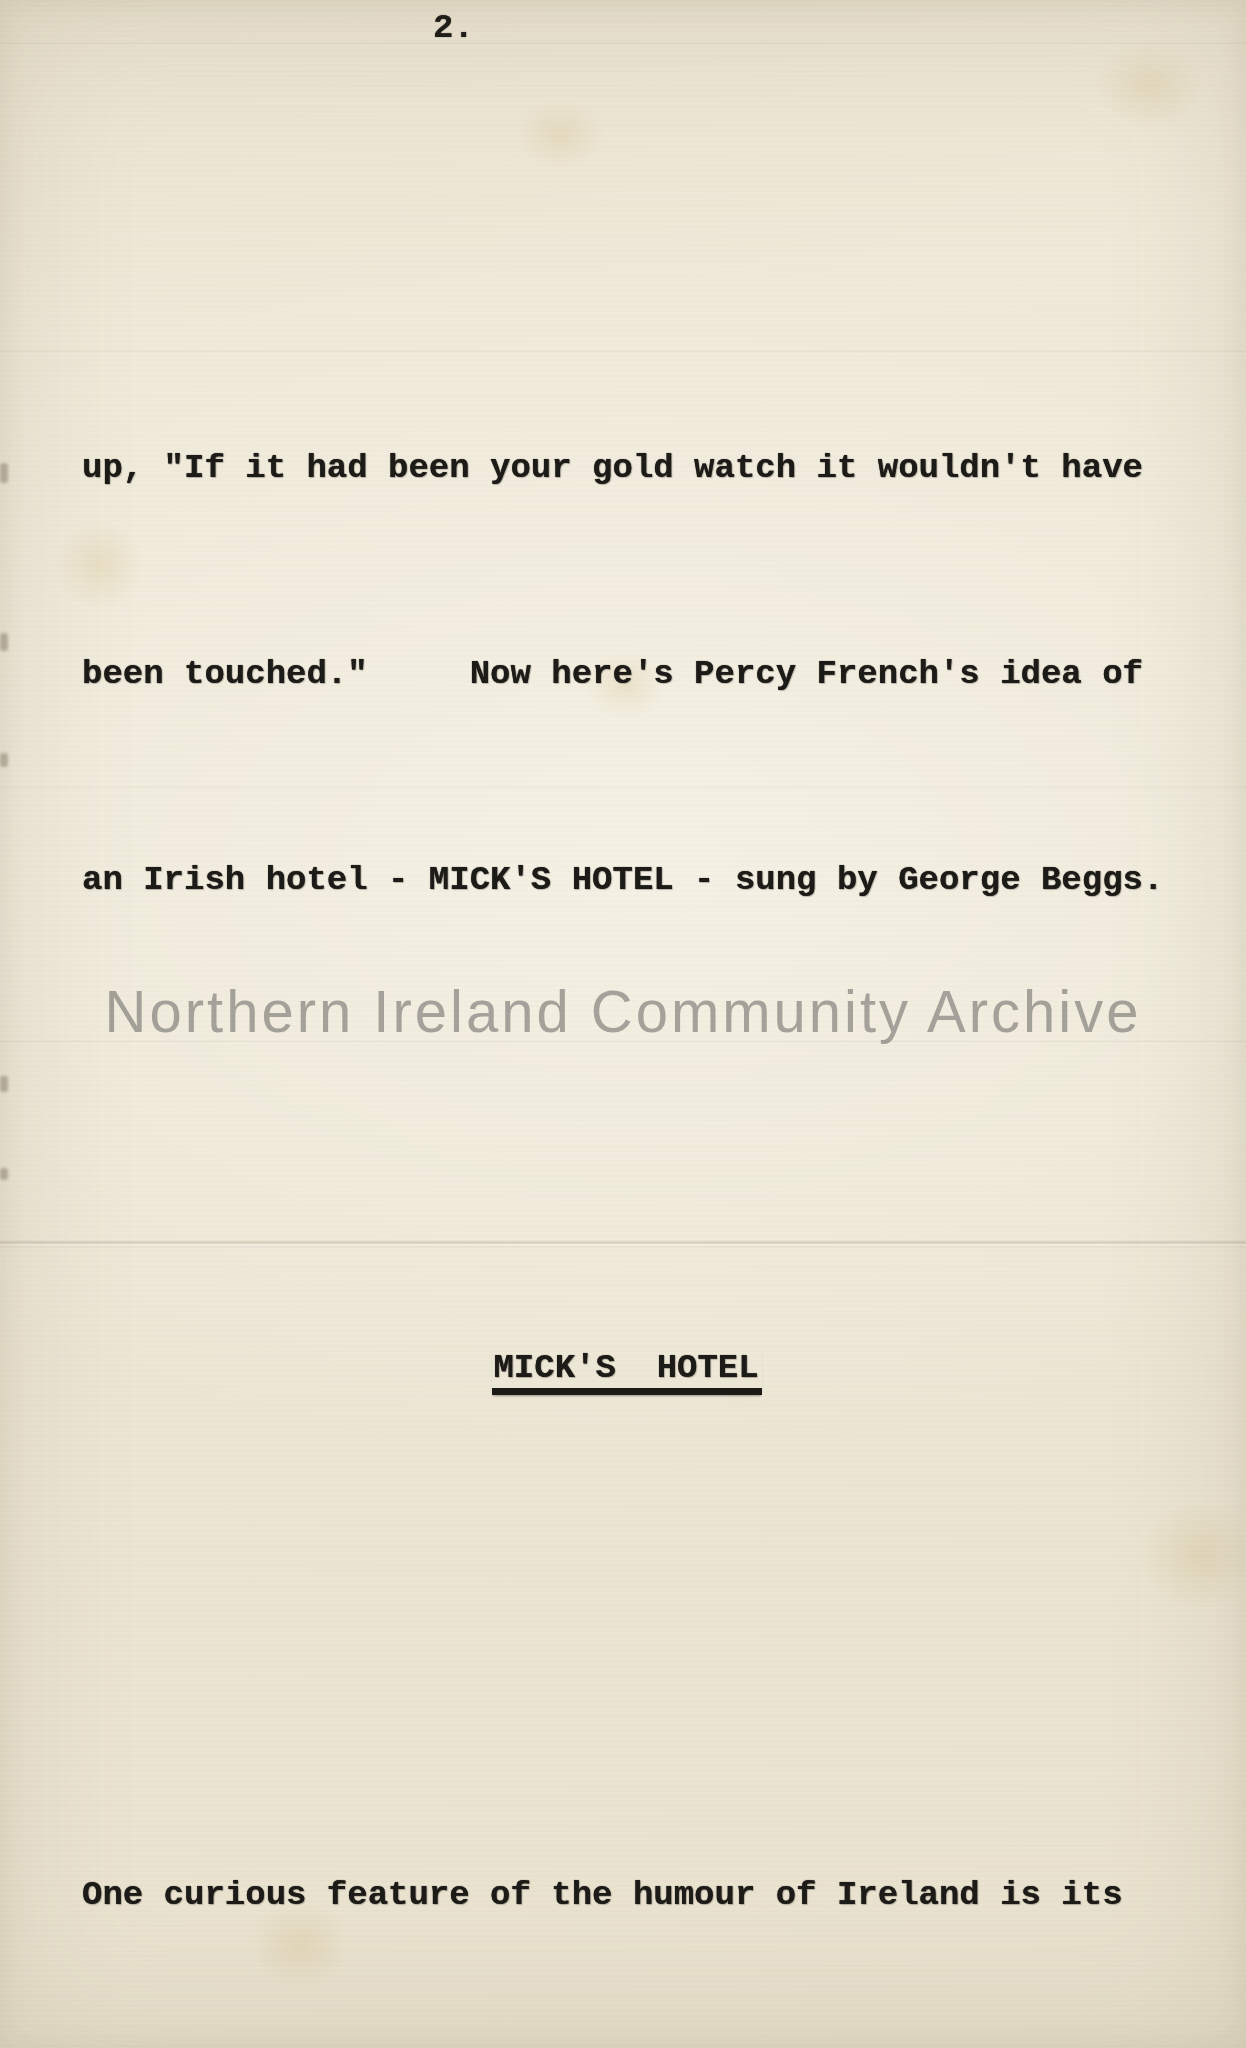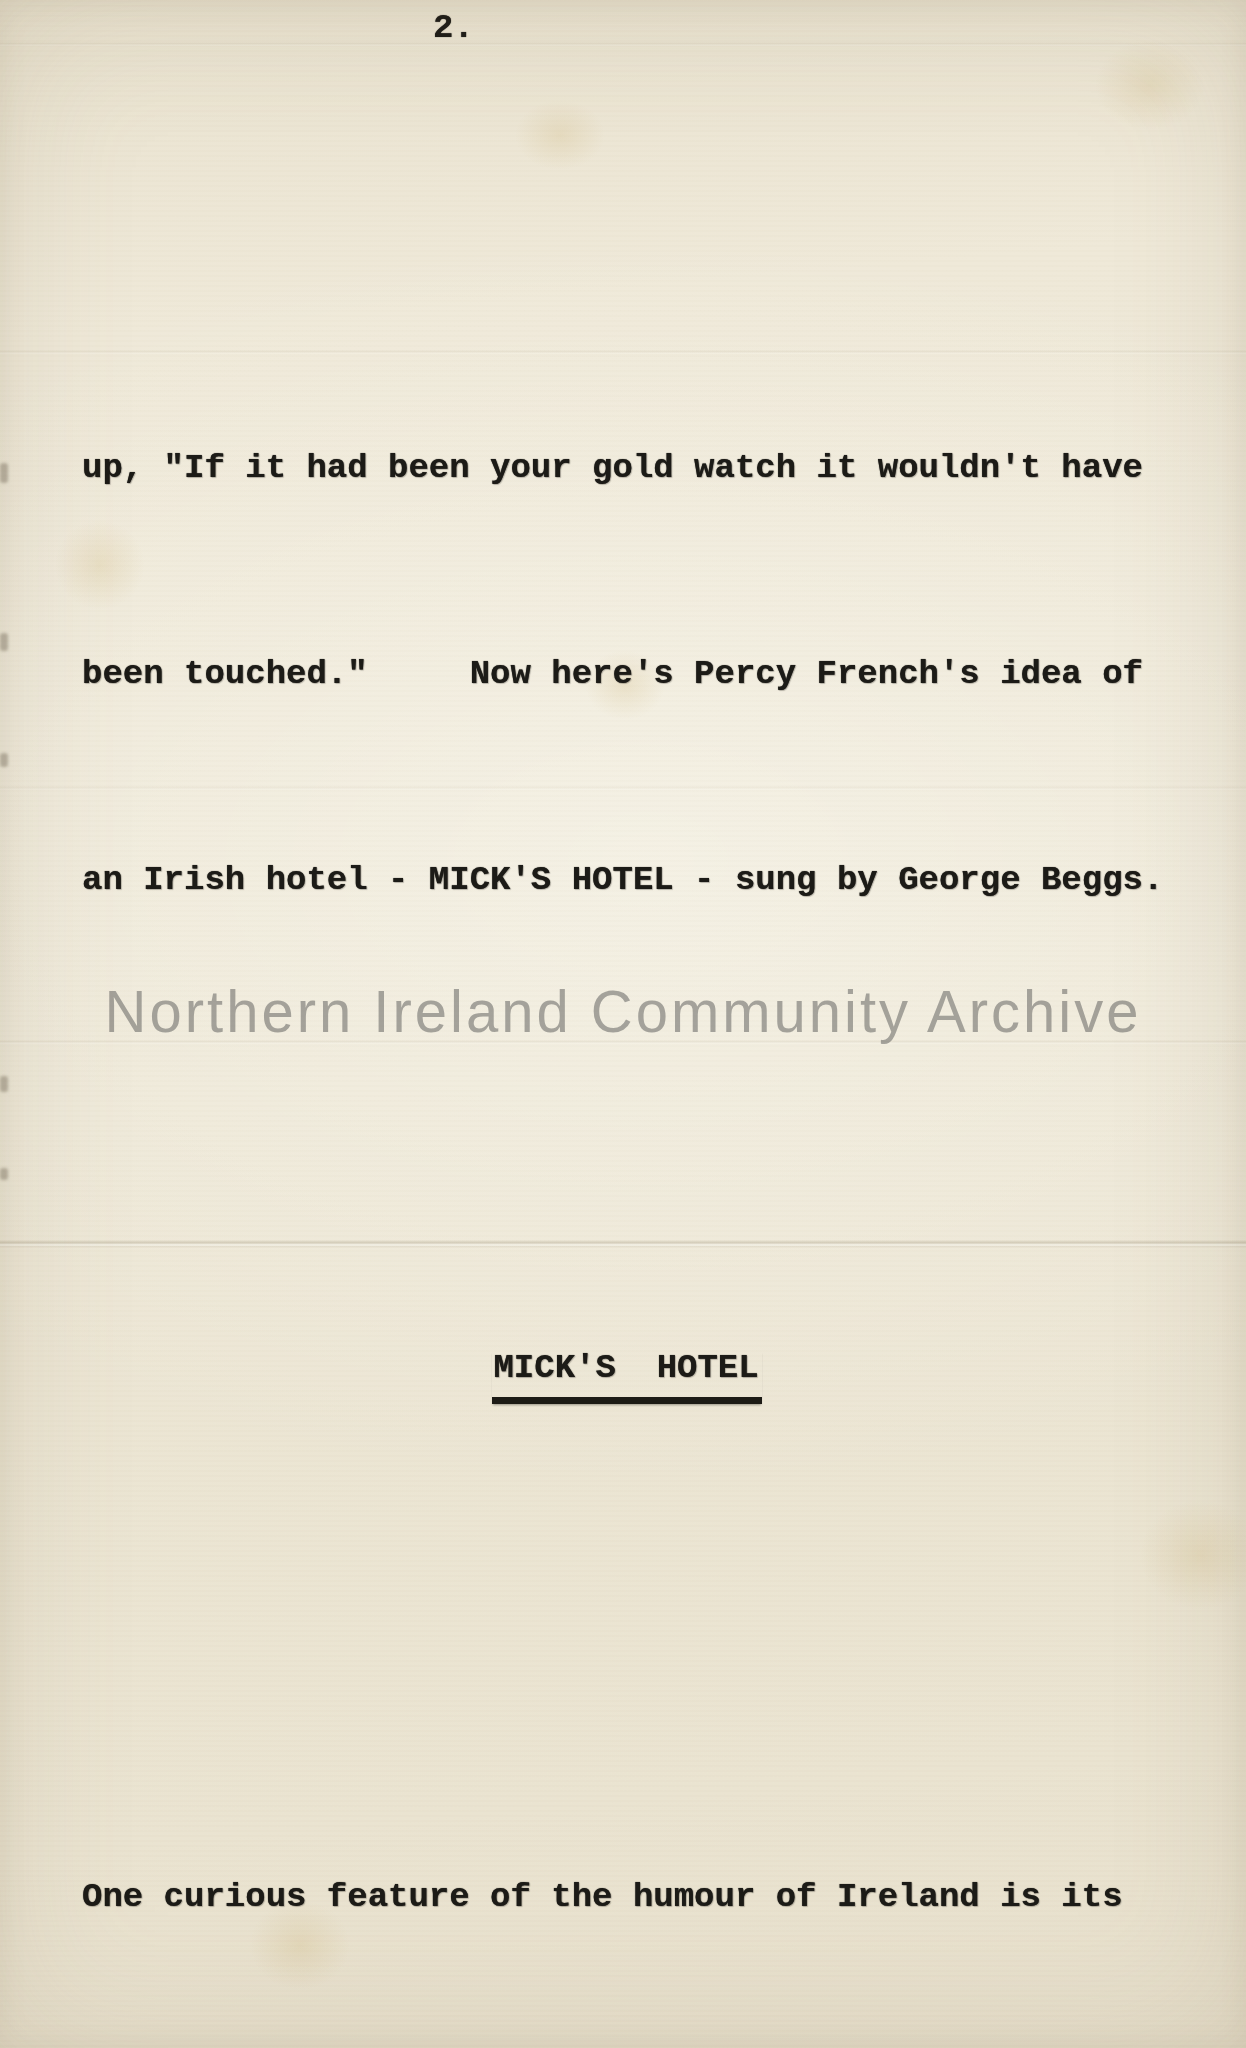--- a/index.html
+++ b/index.html
@@ -49,21 +49,21 @@
     font-weight:700;font-size:34px;line-height:68.65px;
     color:#1c1b17;white-space:pre;
     text-shadow:0 0 1px rgba(30,28,22,0.90), 1px 1px 1px rgba(30,28,22,0.22);
   }
   .para{margin:0;}
   #para-2{margin-top:47px;}
   .heading{margin:0;}
   #heading-1{margin-top:7px;padding-left:288px;}
   .u{
     display:inline-block;line-height:34px;
-    padding:0 3px 12px 1px;
+    padding:0 3px 3px 1px;
     border-bottom:7px solid #1d1b16;
     box-shadow:0 2px 2px -1px rgba(30,28,22,0.40);
   }
   .pagenum{
     position:absolute;left:433px;top:8px;
     font-weight:700;font-size:34px;line-height:40px;color:#1c1b17;
     text-shadow:0 0 1px rgba(30,28,22,0.9);
     white-space:pre;
   }
 </style>

